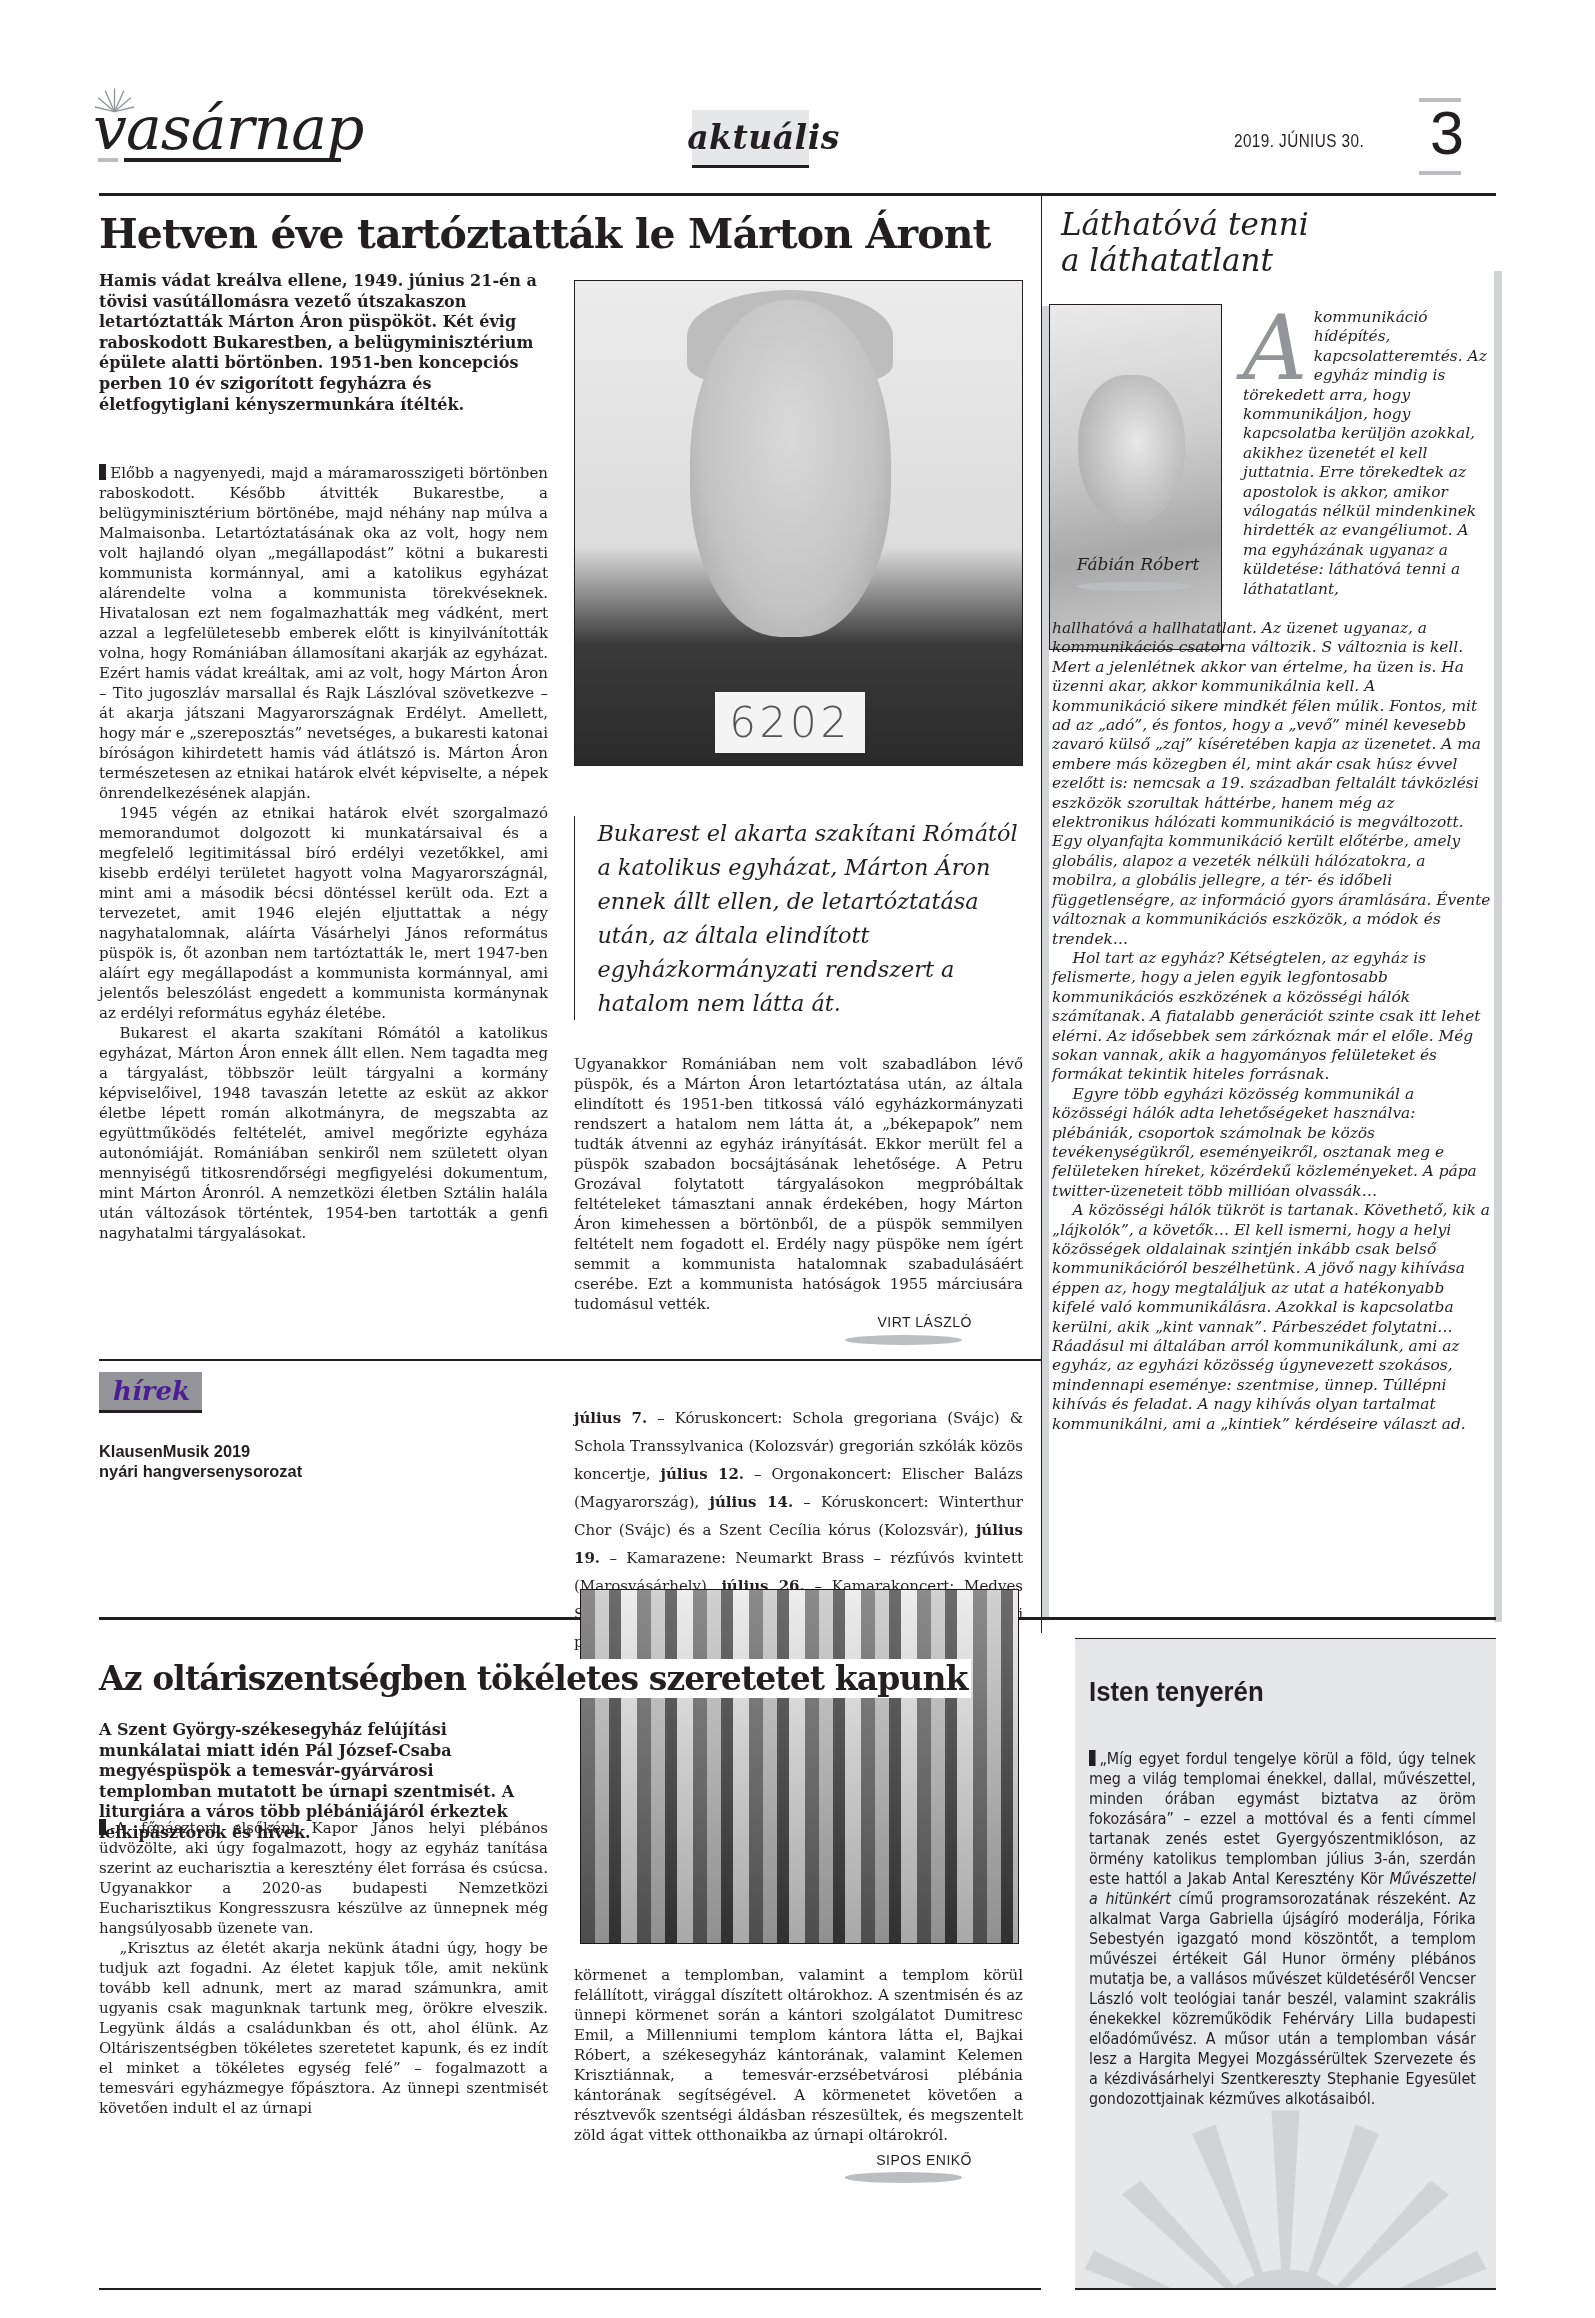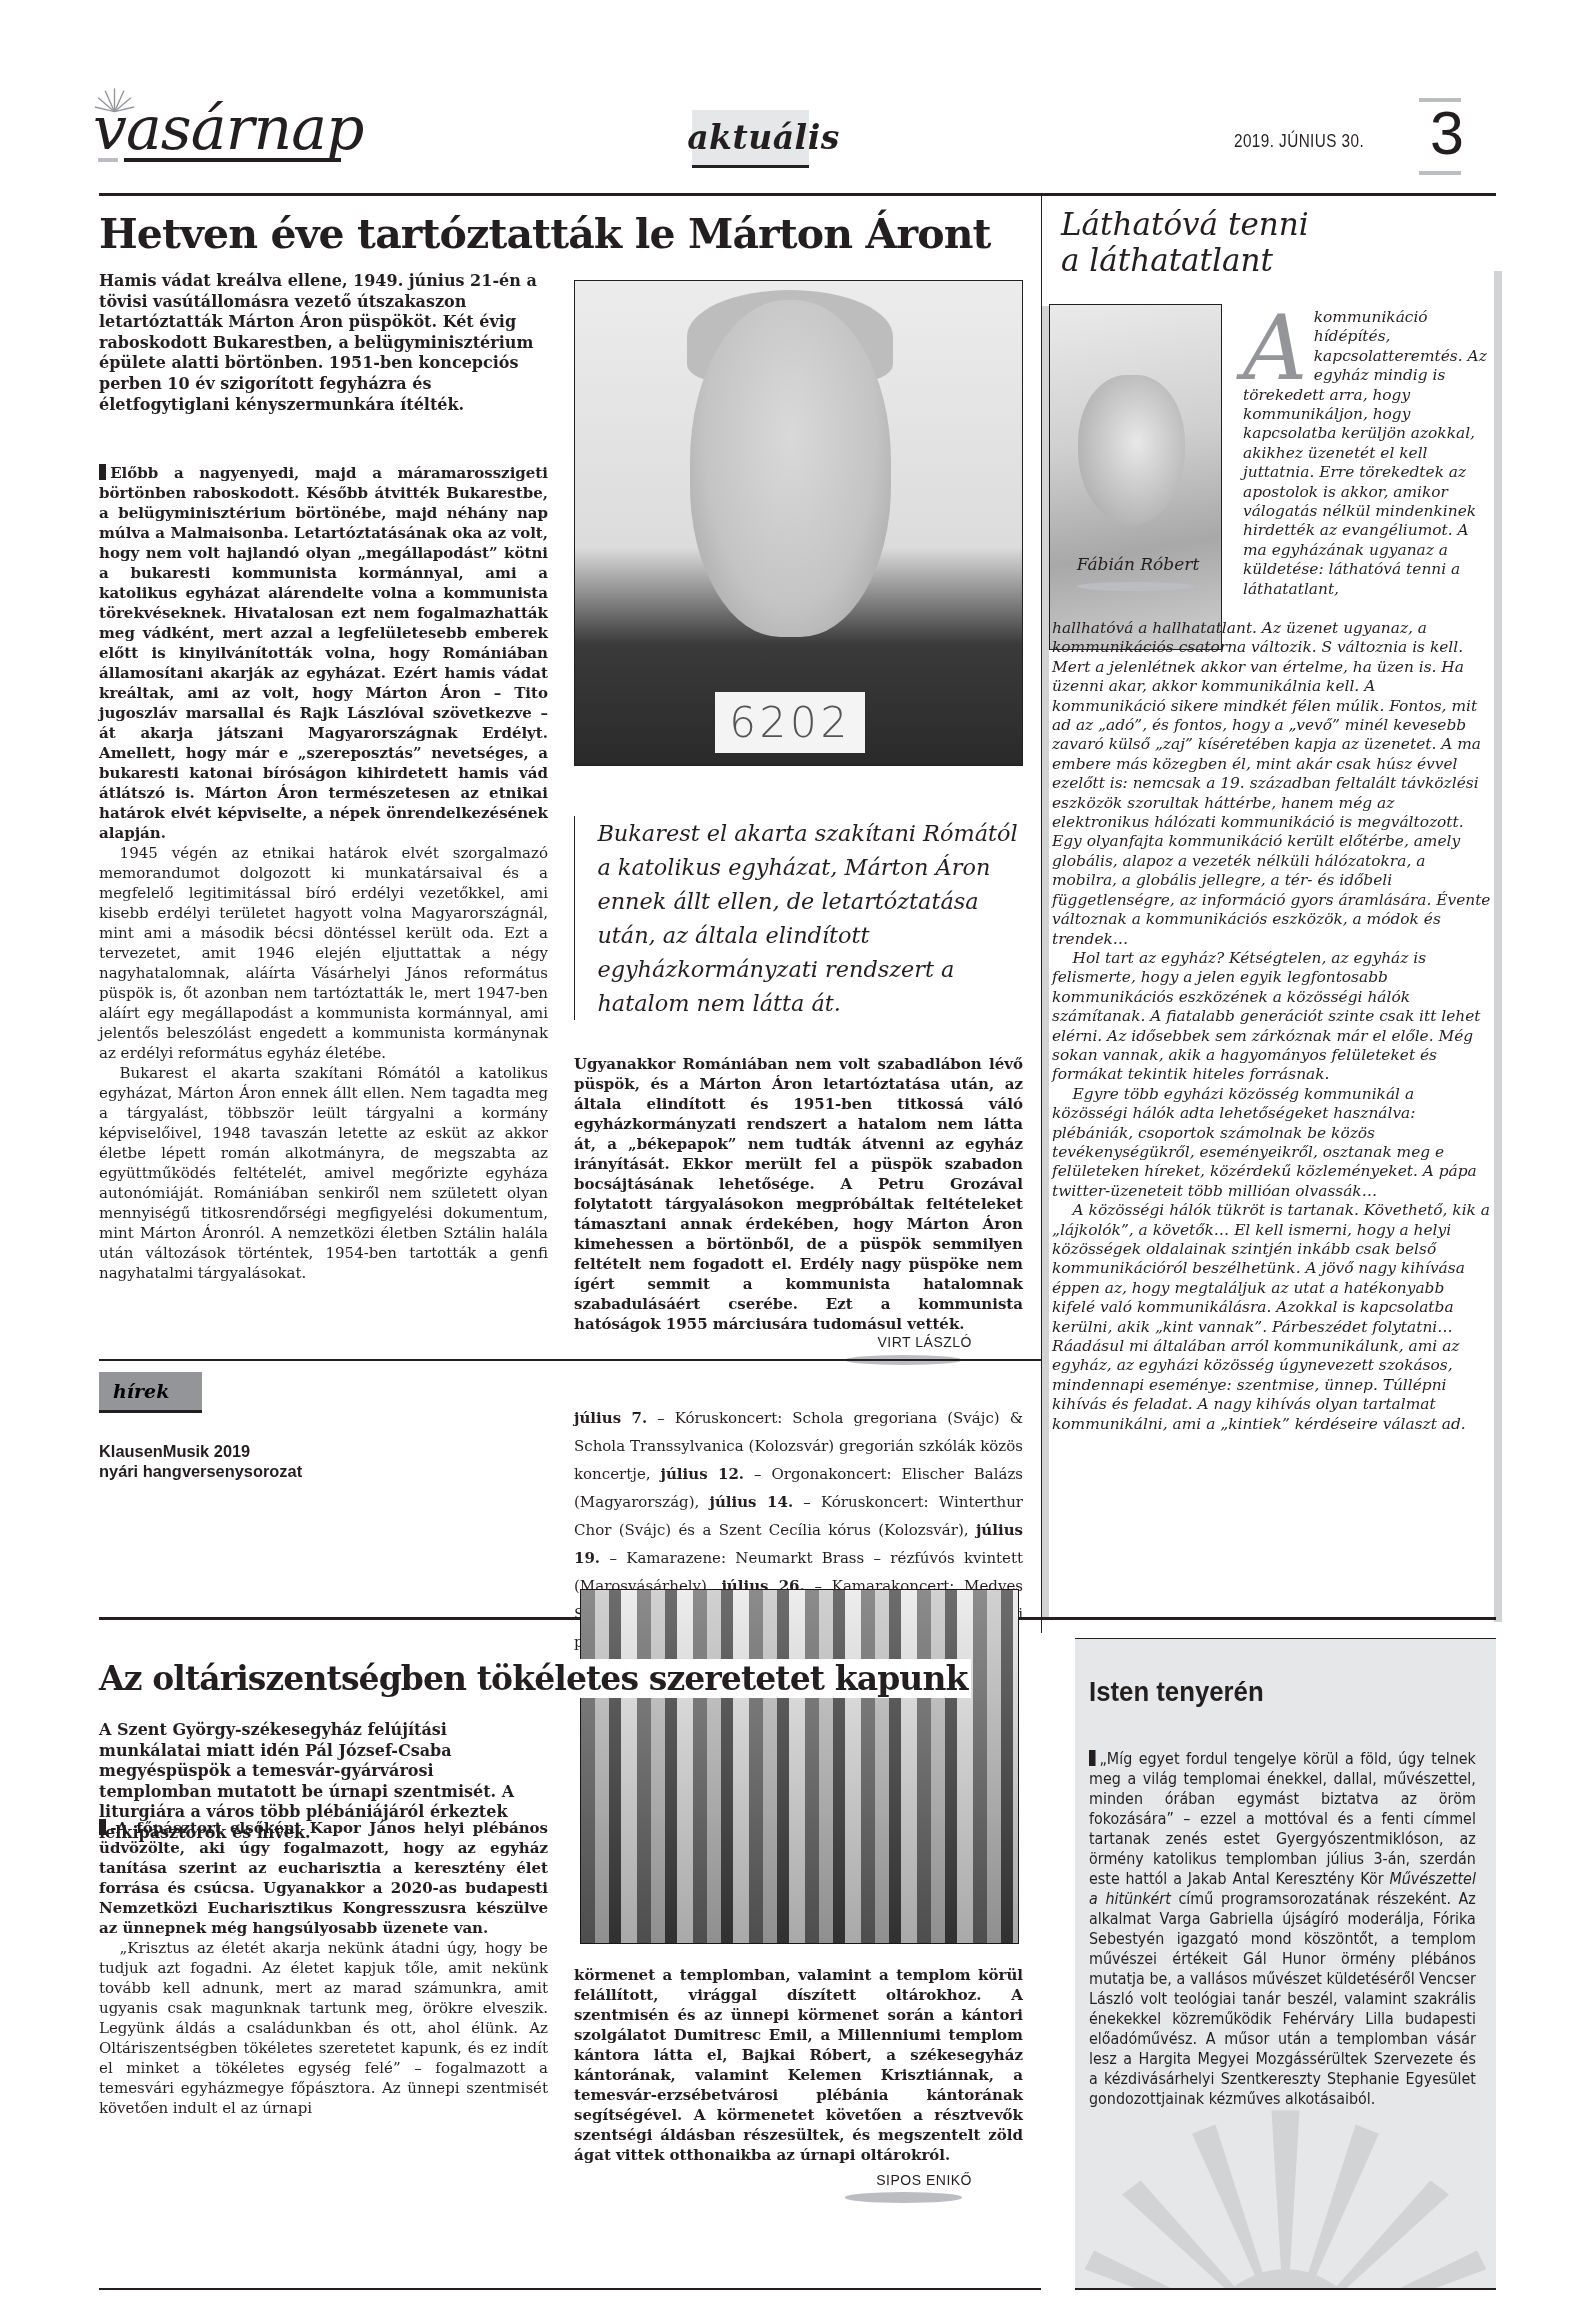--- a/index.html
+++ b/index.html
@@ -19,21 +19,21 @@
   .date { left: 1234px; top: 131px; font-family: "Liberation Sans", sans-serif; font-size: 18px; letter-spacing: 0.5px; transform: scaleX(0.85); transform-origin: left; }
   .page-num { left: 1430px; top: 103px; font-family: "Liberation Sans", sans-serif; font-size: 61px; font-weight: 300; line-height: 1; }
   .page-bar-top { left: 1419px; top: 98px; width: 42px; height: 4.2px; background: #bcbdc0; }
   .page-bar-bot { left: 1419px; top: 171px; width: 42px; height: 4.2px; background: #bcbdc0; }
   .rule { background: #231f20; }
   
   .headline { left: 99px; top: 210px; font-family: "DejaVu Serif", serif; font-weight: bold; font-size: 41px; letter-spacing: -0.9px; white-space: nowrap; }
   .lead { left: 99px; top: 271px; width: 449px; font-weight: bold; font-size: 16px; line-height: 20.6px; }
   .body { font-size: 15px; line-height: 20px; text-align: justify; hyphens: auto; }
   .body p { text-indent: 20.6px; }
-  .body p.first { text-indent: 0; font-weight: bold; }
+  .body p.first { text-indent: 0; }
   .mark { display:inline-block; width: 6.5px; height: 16px; background: #231f20; vertical-align: -1.9px; margin-right: 4.7px; }
   .col1 { left: 99px; top: 463px; width: 449px; }
   .photo-mugshot { left: 574px; top: 280px; width: 449px; height: 486px; border: 1.9px solid #231f20; background: linear-gradient(180deg,#ececec 0%,#dcdcdc 55%,#3a3a3a 75%,#2a2a2a 100%); overflow:hidden; }
   .mug-head { position:absolute; left: 115px; top: 18.7px; width: 201px; height: 337px; border-radius: 48% 48% 45% 45%; background: radial-gradient(ellipse at 50% 40%, #d9d9d9 0%, #c4c4c4 60%, #9d9d9d 100%); }
   .mug-hair { position:absolute; left: 112px; top: 9.3px; width: 206px; height: 93px; border-radius: 50% 50% 20% 20%; background: #bdbdbd; }
   .mug-placard { position:absolute; left: 140px; top: 411px; width: 150px; height: 61px; background: #f4f4f4; display:flex; align-items:center; justify-content:center; font-family: "DejaVu Sans", sans-serif; font-size: 42px; color:#555; font-weight: 200; letter-spacing: 3.7px; }
   .pullquote { left: 574px; top: 816px; width: 449px; border-left: 1.9px solid #231f20; padding-left: 22.4px; font-style: italic; font-size: 22.4px; line-height: 34px; }
   .col2 { left: 574px; top: 1054px; width: 449px; }
   .byline { font-family: "Liberation Sans", sans-serif; font-size: 14px; letter-spacing: 0.5px; }
   .byline-shadow { width: 117px; height: 10.3px; border-radius: 50%; background: #bcbdc0; }
@@ -44,21 +44,21 @@
   .ed-face { position:absolute; left: 28px; top: 70px; width: 107px; height: 150px; border-radius: 45% 45% 50% 50%; background: radial-gradient(ellipse at 55% 45%, #e8e8e8, #a0a0a0); }
   .ed-caption { left: 1061px; top: 554px; width: 154px; text-align:center; font-style: italic; font-size: 17px; }
   .ed-caption-shadow { left: 1077px; top: 582px; width: 117px; height: 9.3px; border-radius: 50%; background: #bcbdc0; }
   .ed-text-top { left: 1243px; top: 308px; width: 252px; }
   .ed-body { font-style: italic; font-size: 15.4px; line-height: 19.4px; }
   .ed-body p { text-indent: 20.6px; }
   .ed-body p.first { text-indent: 0; }
   .ed-text-bottom { left: 1052px; top: 619px; width: 439px; }
   
   .hirek-tab { left: 99px; top: 1372px; width: 103px; height: 41px; background: #939598; border-bottom: 3.7px solid #231f20; display:flex; align-items:center; padding-left: 14px; }
-  .hirek-tab span { color: #000000; font-style: italic; font-weight: bold; font-size: 19px; }
+  .hirek-tab span { color: #4c1d95; font-style: italic; font-weight: bold; font-size: 26px; }
   .news-title { left: 99px; top: 1442px; font-family: "Liberation Sans", sans-serif; font-weight: bold; font-size: 16.4px; line-height: 19.6px; }
   .news-c1 { left: 99px; top: 1482px; width: 449px; }
   .news-c2 { left: 574px; top: 1404px; width: 449px; }
   .news-body { font-size: 15px; line-height: 28px; text-align: justify; }
   .news-body p { text-indent: 20.6px; }
   .news-body p.first { text-indent: 0; }
   
   .h2 { left: 99px; top: 1659px; font-weight: bold; font-size: 33px; letter-spacing: -0.9px; white-space: nowrap; background:#fff; padding-right: 3.7px; }
   .lead2 { left: 99px; top: 1720px; width: 449px; font-weight: bold; font-size: 16px; line-height: 20.6px; }
   .photo-proc { left: 580px; top: 1589px; width: 439px; height: 355px; border: 1.4px solid #231f20; background:

